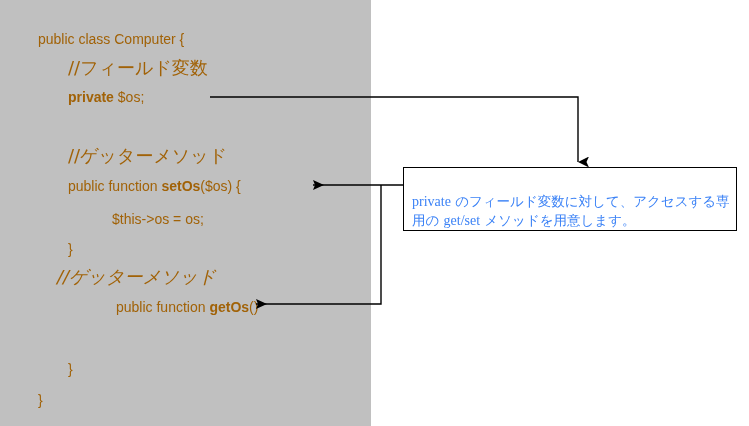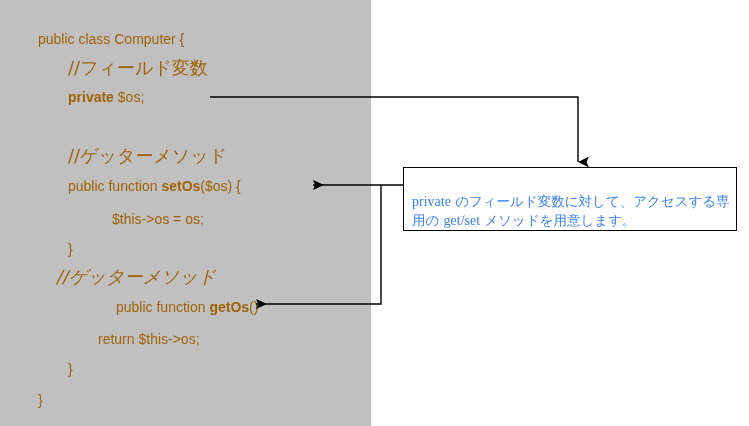--- a/index.html
+++ b/index.html
@@ -95,21 +95,20 @@
   <div class="code-line" style="left:68px; top:178px;"><span>public function </span><b>setOs</b><span>($os) {</span></div>
 
   <div class="code-line" style="left:112px; top:211px;">$this-&gt;os = os;</div>
 
   <div class="code-line" style="left:68px; top:241px;">}</div>
 
   <div class="code-line comment" style="left:57px; top:269px;font-style:italic;">//ゲッターメソッド</div>
 
   <div class="code-line" style="left:68px; top:299px;margin-left:48px;"><span>public function </span><b>getOs</b><span>()</span></div>
 
-  <div class="code-line" style="left:98px; top:331px;">return $this-&gt;os;</div>
 
   <div class="code-line" style="left:68px; top:361px;">}</div>
 
   <div class="code-line" style="left:38px; top:392px;">}</div>
 
   <svg id="connectors" viewBox="0 0 749 426">
     <defs>
       <marker id="ah-left" markerWidth="12" markerHeight="10" refX="11" refY="5" orient="auto" markerUnits="userSpaceOnUse">
         <path d="M 11,0 L 0,5 L 11,10 L 9,5 Z" fill="#000000"></path>
       </marker>

